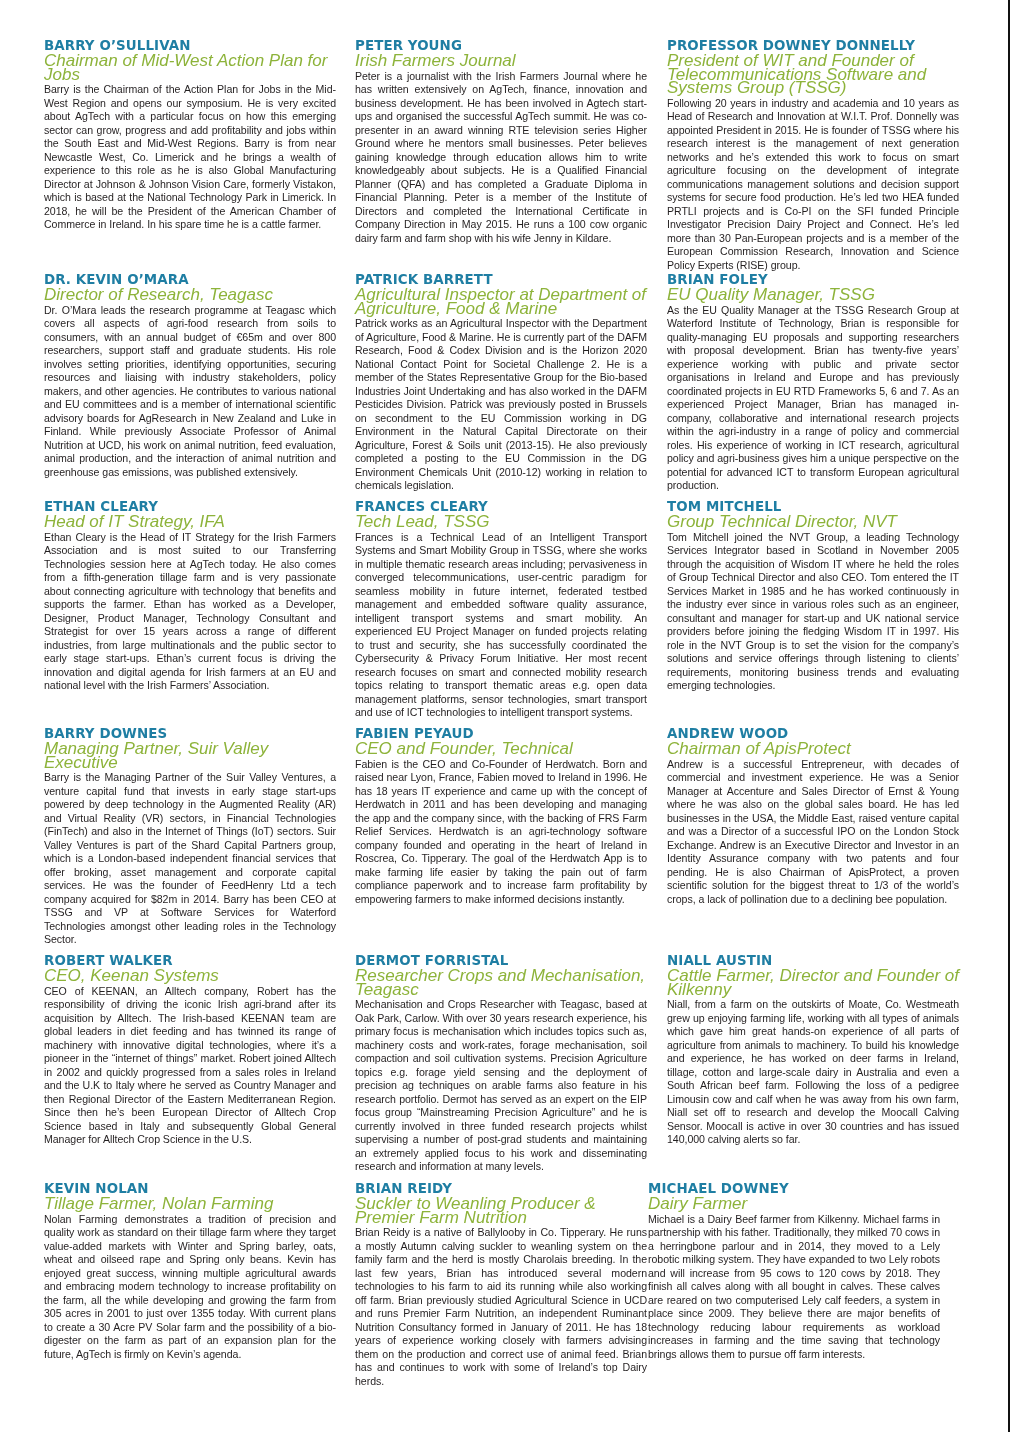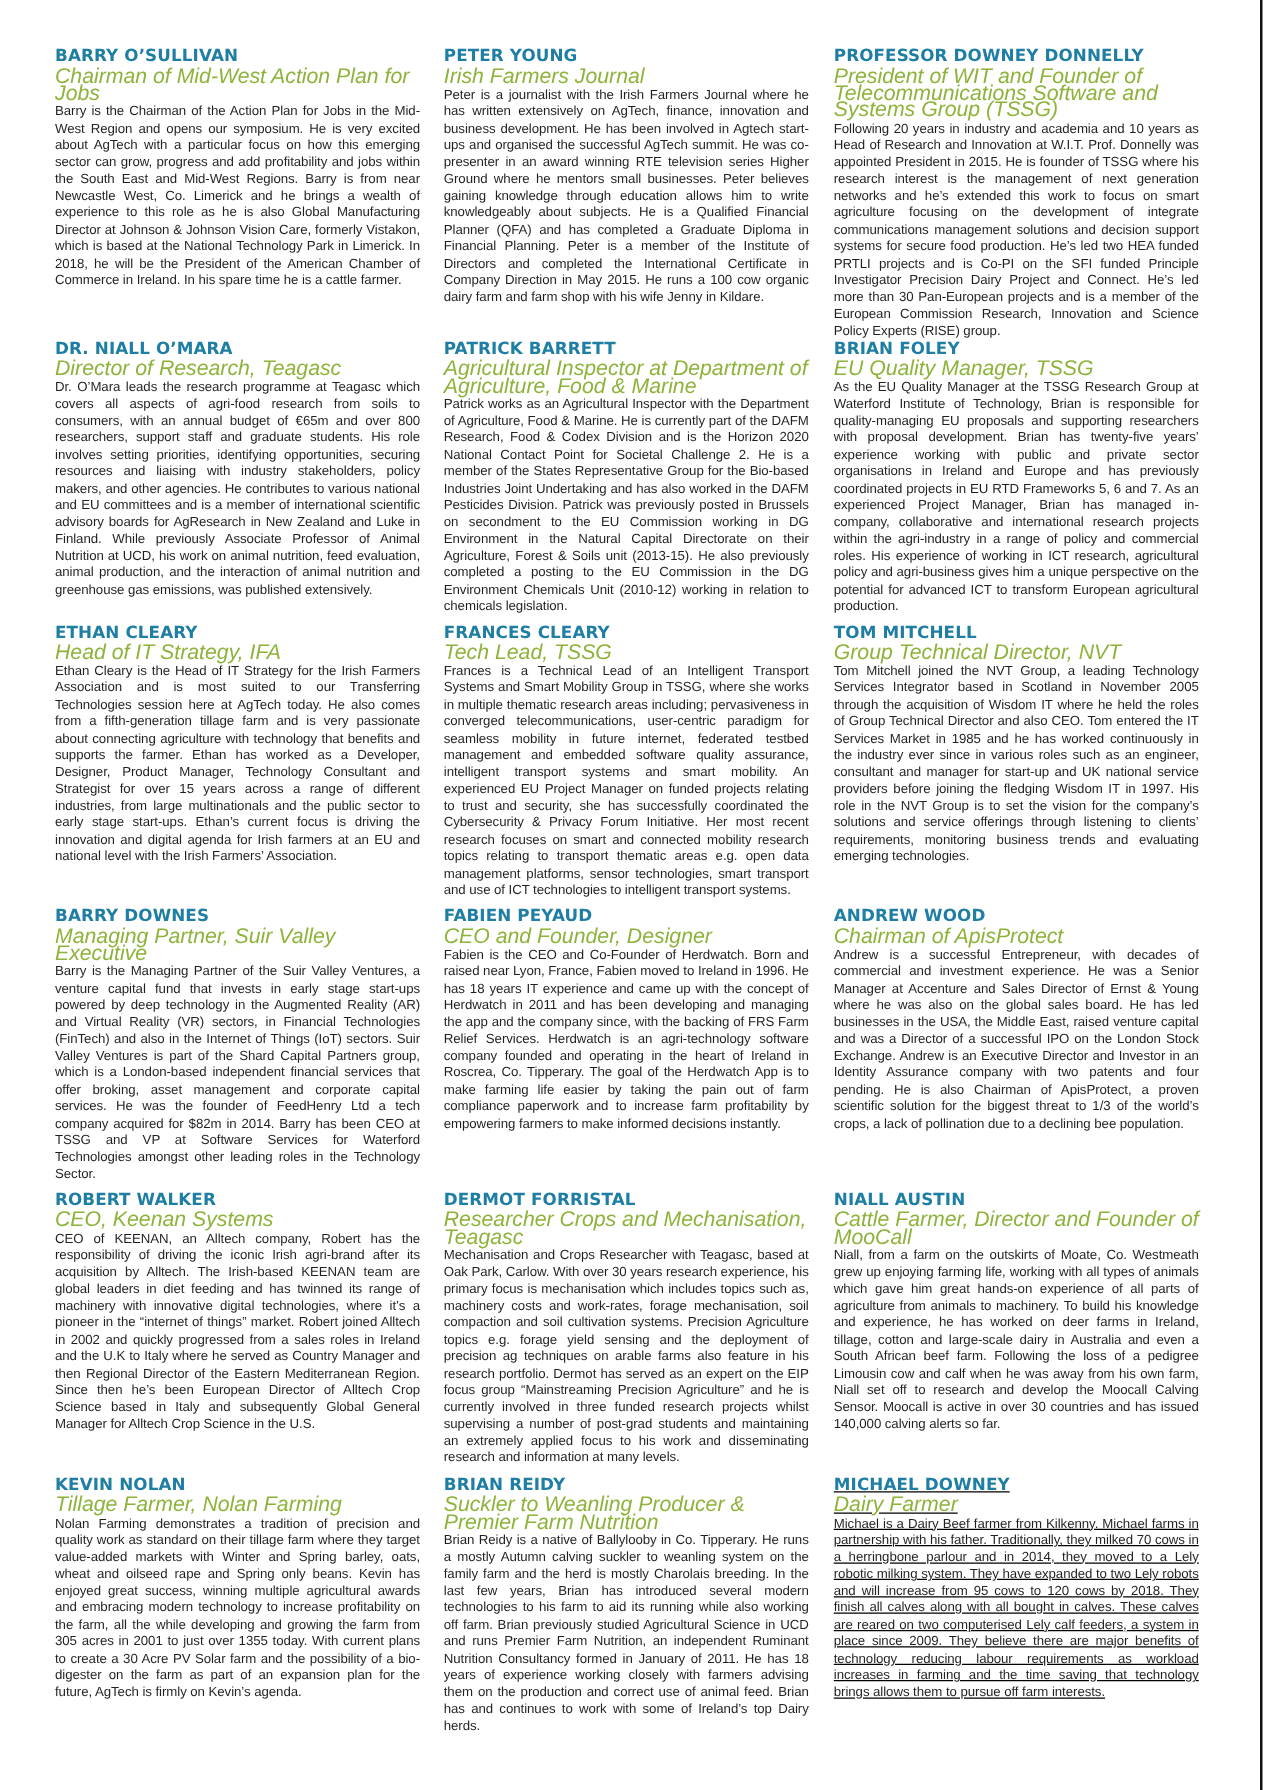--- a/index.html
+++ b/index.html
@@ -36,21 +36,21 @@
   <p class="role">Irish Farmers Journal</p>
   <p class="text">Peter is a journalist with the Irish Farmers Journal where he has written extensively on AgTech, finance, innovation and business development. He has been involved in Agtech start-ups and organised the successful AgTech summit. He was co-presenter in an award winning RTE television series Higher Ground where he mentors small businesses. Peter believes gaining knowledge through education allows him to write knowledgeably about subjects. He is a Qualified Financial Planner (QFA) and has completed a Graduate Diploma in Financial Planning. Peter is a member of the Institute of Directors and completed the International Certificate in Company Direction in May 2015. He runs a 100 cow organic dairy farm and farm shop with his wife Jenny in Kildare.</p>
 </div>
 <div class="bio" style="left:667px; top:38px;">
   <h2 class="name">PROFESSOR DOWNEY DONNELLY</h2>
   <p class="role">President of WIT and Founder of Telecommunications Software and Systems Group (TSSG)</p>
   <p class="text">Following 20 years in industry and academia and 10 years as Head of Research and Innovation at W.I.T. Prof. Donnelly was appointed President in 2015.  He is founder of TSSG where his research interest is the management of next generation networks and he’s extended this work to focus on smart agriculture focusing on the development of integrate communications management solutions and decision support systems for secure food production. He’s led two HEA funded PRTLI projects and is Co-PI on the SFI funded Principle Investigator Precision Dairy Project and Connect. He’s led more than 30 Pan-European projects and is a member of the European Commission Research, Innovation and Science Policy Experts (RISE) group.</p>
 </div>
 
 <div class="bio" style="left:44px; top:272px;">
-  <h2 class="name">DR. NIALL O’MARA</h2>
+  <h2 class="name">DR. KEVIN O’MARA</h2>
   <p class="role">Director of Research, Teagasc</p>
   <p class="text">Dr. O’Mara leads the research programme at Teagasc which covers all aspects of agri-food research from soils to consumers, with an annual budget of €65m and over 800 researchers, support staff and graduate students. His role involves setting priorities, identifying opportunities, securing resources and liaising with industry stakeholders, policy makers, and other agencies. He contributes to various national and EU committees and is a member of international scientific advisory boards for AgResearch in New Zealand and Luke in Finland. While previously Associate Professor of Animal Nutrition at UCD, his work on animal nutrition, feed evaluation, animal production, and the interaction of animal nutrition and greenhouse gas emissions, was published extensively.</p>
 </div>
 <div class="bio" style="left:355px; top:272px;">
   <h2 class="name">PATRICK BARRETT</h2>
   <p class="role">Agricultural Inspector at Department of Agriculture, Food &amp; Marine</p>
   <p class="text">Patrick works as an Agricultural Inspector with the Department of Agriculture, Food &amp; Marine. He is currently part of the DAFM Research, Food &amp; Codex Division and is the Horizon 2020 National Contact Point for Societal Challenge 2. He is a member of the States Representative Group for the Bio-based Industries Joint Undertaking and has also worked in the DAFM Pesticides Division. Patrick was previously posted in Brussels on secondment to the EU Commission working in DG Environment in the Natural Capital Directorate on their Agriculture, Forest &amp; Soils unit (2013-15).  He also previously completed a posting to the EU Commission in the DG Environment Chemicals Unit (2010-12) working in relation to chemicals legislation.</p>
 </div>
 <div class="bio" style="left:667px; top:272px;">
   <h2 class="name">BRIAN FOLEY</h2>
@@ -74,52 +74,52 @@
   <p class="text">Tom Mitchell joined the NVT Group, a leading Technology Services Integrator based in Scotland in November 2005 through the acquisition of Wisdom IT where he held the roles of Group Technical Director and also CEO. Tom entered the IT Services Market in 1985 and he has worked continuously in the industry ever since in various roles such as an engineer, consultant and manager for start-up and UK national service providers before joining the fledging Wisdom IT in 1997. His role in the NVT Group is to set the vision for the company’s solutions and service offerings through listening to clients’ requirements, monitoring business trends and evaluating emerging technologies.</p>
 </div>
 
 <div class="bio" style="left:44px; top:726px;">
   <h2 class="name">BARRY DOWNES</h2>
   <p class="role">Managing Partner, Suir Valley Executive</p>
   <p class="text">Barry is the Managing Partner of the Suir Valley Ventures, a venture capital fund that invests in early stage start-ups powered by deep technology in the Augmented Reality (AR) and Virtual Reality (VR) sectors, in Financial Technologies (FinTech) and also in the Internet of Things (IoT) sectors. Suir Valley Ventures is part of the Shard Capital Partners group, which is a London-based independent financial services that offer broking, asset management and corporate capital services. He was the founder of FeedHenry Ltd a tech company acquired for $82m in 2014. Barry has been CEO at TSSG and VP at Software Services for Waterford Technologies amongst other leading roles in the Technology Sector.</p>
 </div>
 <div class="bio" style="left:355px; top:726px;">
   <h2 class="name">FABIEN PEYAUD</h2>
-  <p class="role">CEO and Founder, Designer</p>
+  <p class="role">CEO and Founder, Technical</p>
   <p class="text">Fabien is the CEO and Co-Founder of Herdwatch. Born and raised near Lyon, France, Fabien moved to Ireland in 1996. He has 18 years IT experience and came up with the concept of Herdwatch in 2011 and has been developing and managing the app and the company since, with the backing of FRS Farm Relief Services. Herdwatch is an agri-technology software company founded and operating in the heart of Ireland in Roscrea, Co. Tipperary. The goal of the Herdwatch App is to make farming life easier by taking the pain out of farm compliance paperwork and to increase farm profitability by empowering farmers to make informed decisions instantly.</p>
 </div>
 <div class="bio" style="left:667px; top:726px;">
   <h2 class="name">ANDREW WOOD</h2>
   <p class="role">Chairman of ApisProtect</p>
   <p class="text">Andrew is a successful Entrepreneur, with decades of commercial and investment experience. He was a Senior Manager at Accenture and Sales Director of Ernst &amp; Young where he was also on the global sales board. He has led businesses in the USA, the Middle East, raised venture capital and was a Director of a successful IPO on the London Stock Exchange. Andrew is an Executive Director and Investor in an Identity Assurance company with two patents and four pending. He is also Chairman of ApisProtect, a proven scientific solution for the biggest threat to 1/3 of the world’s crops, a lack of pollination due to a declining bee population.</p>
 </div>
 
 <div class="bio" style="left:44px; top:953px;">
   <h2 class="name">ROBERT WALKER</h2>
   <p class="role">CEO, Keenan Systems</p>
   <p class="text">CEO of KEENAN, an Alltech company, Robert has the responsibility of driving the iconic Irish agri-brand after its acquisition by Alltech. The Irish-based KEENAN team are global leaders in diet feeding and has twinned its range of machinery with innovative digital technologies, where it’s a pioneer in the “internet of things” market.  Robert joined Alltech in 2002 and quickly progressed from a sales roles in Ireland and the U.K to Italy where he served as Country Manager and then Regional Director of the Eastern Mediterranean Region. Since then he’s been European Director of Alltech Crop Science based in Italy and subsequently Global General Manager for Alltech Crop Science in the U.S.</p>
 </div>
 <div class="bio" style="left:355px; top:953px;">
   <h2 class="name">DERMOT FORRISTAL</h2>
   <p class="role">Researcher Crops and Mechanisation, Teagasc</p>
   <p class="text">Mechanisation and Crops Researcher with Teagasc, based at Oak Park, Carlow. With over 30 years research experience, his primary focus is mechanisation which includes topics such as, machinery costs and work-rates, forage mechanisation, soil compaction and soil cultivation systems. Precision Agriculture topics e.g. forage yield sensing and the deployment of precision ag techniques on arable farms also feature in his research portfolio. Dermot has served as an expert on the EIP focus group “Mainstreaming Precision Agriculture” and he is currently involved in three funded research projects whilst supervising a number of post-grad students and maintaining an extremely applied focus to his work and disseminating research and information at many levels.</p>
 </div>
 <div class="bio" style="left:667px; top:953px;">
   <h2 class="name">NIALL AUSTIN</h2>
-  <p class="role">Cattle Farmer, Director and Founder of MooCall</p>
+  <p class="role">Cattle Farmer, Director and Founder of Kilkenny</p>
   <p class="text">Niall, from a farm on the outskirts of Moate, Co. Westmeath grew up enjoying farming life, working with all types of animals which gave him great hands-on experience of all parts of agriculture from animals to machinery. To build his knowledge and experience, he has worked on deer farms in Ireland, tillage, cotton and large-scale dairy in Australia and even a South African beef farm. Following the loss of a pedigree Limousin cow and calf when he was away from his own farm, Niall set off to research and develop the Moocall Calving Sensor. Moocall is active in over 30 countries and has issued 140,000 calving alerts so far.</p>
 </div>
 
 <div class="bio" style="left:44px; top:1181px;">
   <h2 class="name">KEVIN NOLAN</h2>
   <p class="role">Tillage Farmer, Nolan Farming</p>
   <p class="text">Nolan Farming demonstrates a tradition of precision and quality work as standard on their tillage farm where they target value-added markets with Winter and Spring barley, oats, wheat and oilseed rape and Spring only beans. Kevin has enjoyed great success, winning multiple agricultural awards and embracing modern technology to increase profitability on the farm, all the while developing and growing the farm from 305 acres in 2001 to just over 1355 today. With current plans to create a 30 Acre PV Solar farm and the possibility of a bio-digester on the farm as part of an expansion plan for the future, AgTech is firmly on Kevin’s agenda.</p>
 </div>
 <div class="bio" style="left:355px; top:1181px;">
   <h2 class="name">BRIAN REIDY</h2>
   <p class="role">Suckler to Weanling Producer &amp; Premier Farm Nutrition</p>
   <p class="text">Brian Reidy is a native of Ballylooby in Co. Tipperary. He runs a mostly Autumn calving suckler to weanling system on the family farm and the herd is mostly Charolais breeding. In the last few years, Brian has introduced several modern technologies to his farm to aid its running while also working off farm. Brian previously studied Agricultural Science in UCD and runs Premier Farm Nutrition, an independent Ruminant Nutrition Consultancy formed in January of 2011. He has 18 years of experience working closely with farmers advising them on the production and correct use of animal feed. Brian has and continues to work with some of Ireland’s top Dairy herds.</p>
 </div>
-<div class="bio" style="left:667px; top:1181px;text-decoration:underline;">
+<div class="bio" style="left:648px; top:1181px;">
   <h2 class="name">MICHAEL DOWNEY</h2>
   <p class="role">Dairy Farmer</p>
   <p class="text">Michael is a Dairy Beef farmer from Kilkenny. Michael farms in partnership with his father. Traditionally, they milked 70 cows in a herringbone parlour and in 2014, they moved to a Lely robotic milking system. They have expanded to two Lely robots and will increase from 95 cows to 120 cows by 2018. They finish all calves along with all bought in calves. These calves are reared on two computerised Lely calf feeders, a system in place since 2009. They believe there are major benefits of technology reducing labour requirements as workload increases in farming and the time saving that technology brings allows them to pursue off farm interests.</p>
 </div>
 
 </body></html>

